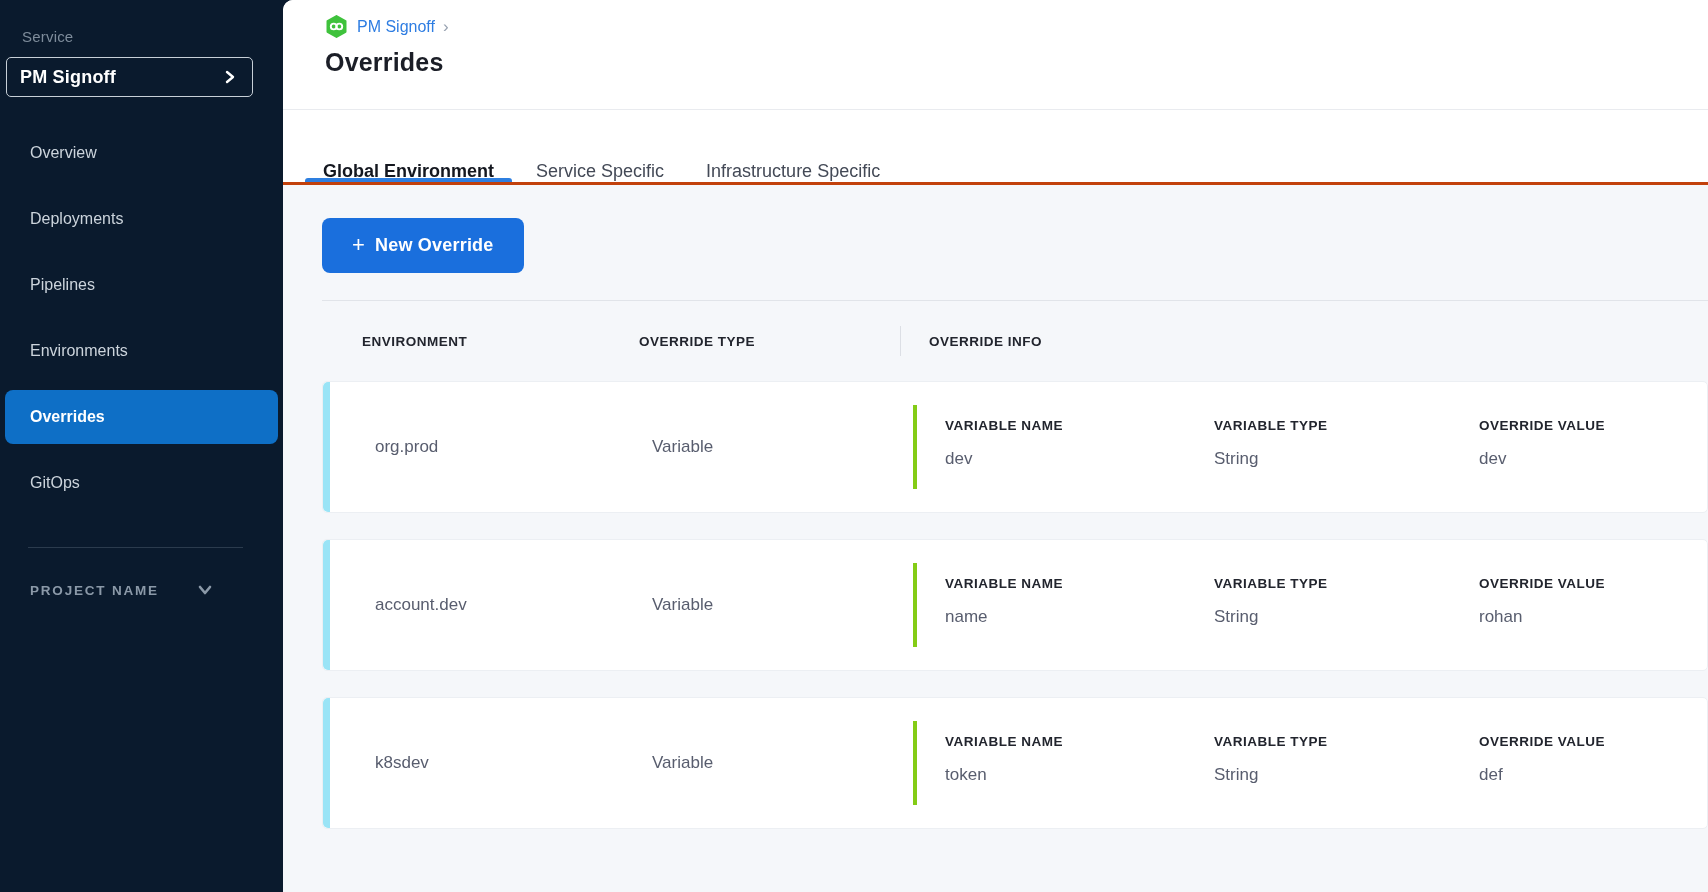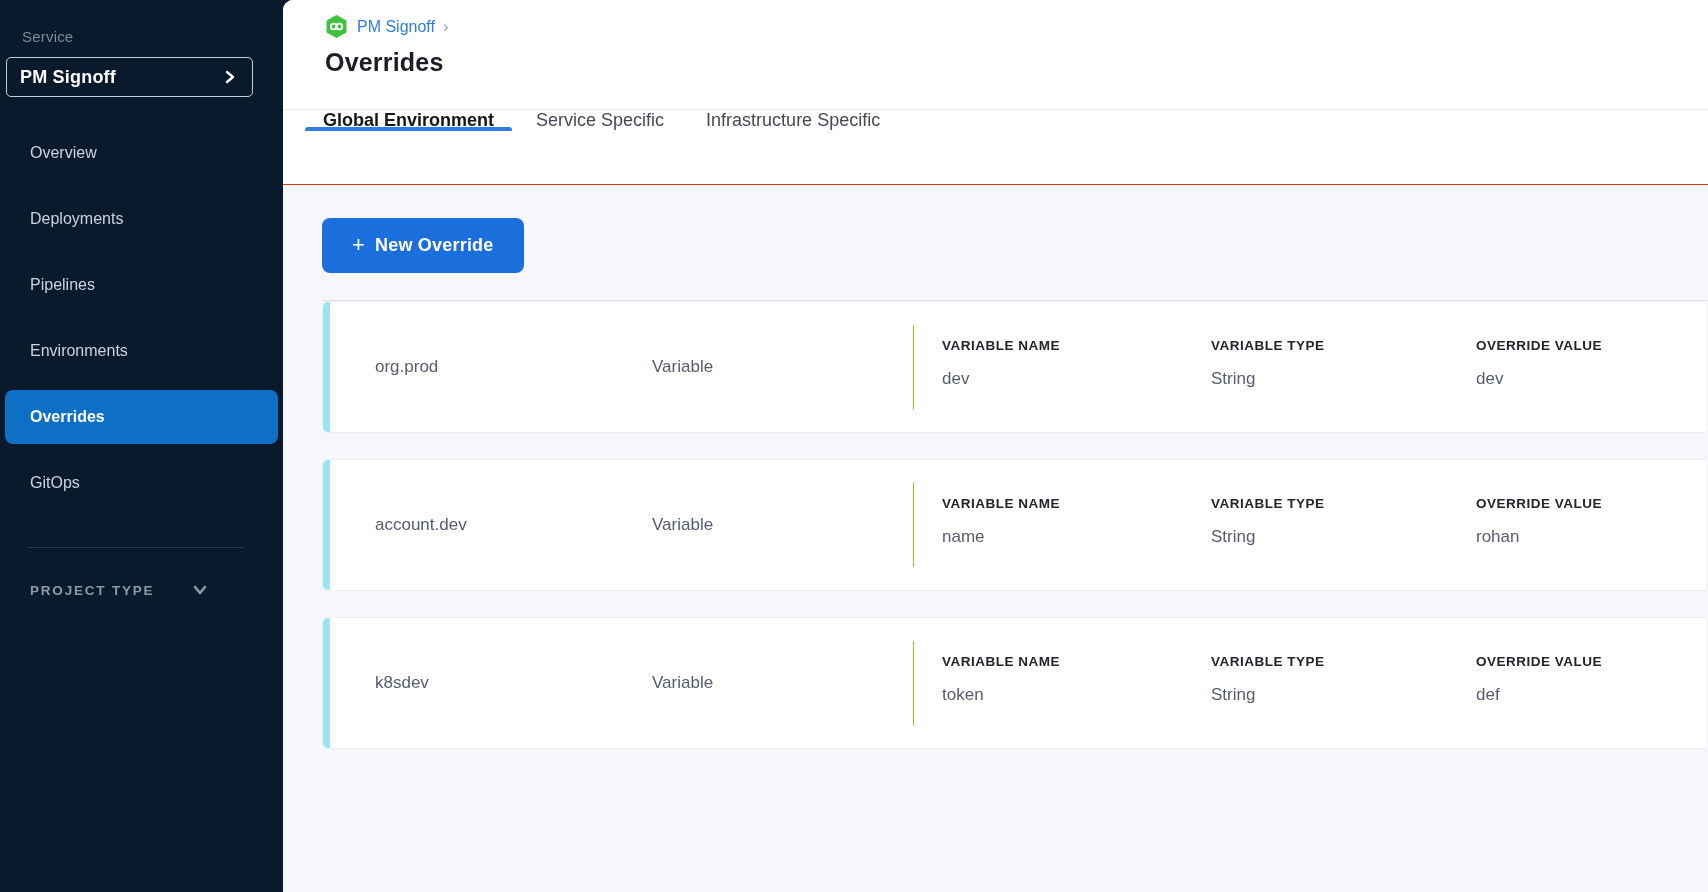--- a/index.html
+++ b/index.html
@@ -90,22 +90,22 @@
   }
   .crumb-sep { margin-left: 8px; color: #97a1b0; font-size: 17px; line-height: 1; }
   .page-title {
     margin: 10px 0 0 0;
     font-size: 25px; font-weight: 700; color: #1b1e27; letter-spacing: .2px;
   }
 
   .tabs {
     height: 75px;
     background: #ffffff;
-    border-bottom: 1px solid #c2410c;
-    display: flex; align-items: flex-start;
+    border-bottom: 3px solid #c2410c;
+    display: flex; align-items: flex-end;
     padding-left: 22px;
   }
   .tab {
     position: relative;
     display: flex; align-items: center;
     padding: 0 18px;
     margin-right: 6px;
     font-size: 18px; color: #434956;
     cursor: pointer; white-space: nowrap;
   }
@@ -169,21 +169,21 @@
   .accent-bar {
     position: absolute; left: 0; top: 0; bottom: 0; width: 7px;
     background: #9ae4f6;
     border-radius: 5px 0 0 5px;
   }
   .cell-text { font-size: 17px; color: #585d6e; }
   .cell-env { width: 277px; margin-left: 12px; }
   .cell-type { width: 261px; }
   .info-section {
     display: flex;
-    border-left: 1px solid #84cc16;
+    border-left: 4px solid #84cc16;
     padding-left: 28px;
     height: 84px;
     align-items: flex-start;
   }
   .info-col { display: flex; flex-direction: column; padding-top: 13px; }
   .info-col .col-label { margin-bottom: 16px; }
   .ic-name { width: 269px; }
   .ic-type { width: 265px; }
   .ic-value { width: 220px; justify-content: space-between; }
 </style>
@@ -219,21 +219,21 @@
       <span>Overrides</span>
     </div>
     <div class="nav-item">
       <span>GitOps</span>
     </div>
   </nav>
 
   <div class="sidebar-divider"></div>
 
   <div class="setup-row">
-    <span class="setup-label">PROJECT TYPE</span>
+    <span class="setup-label">PROJECT NAME</span>
     <svg width="20" height="20" viewBox="0 0 20 20">
         <polyline points="5,7 10,13 15,7" fill="none" stroke="#8b99a8" stroke-width="2.6" stroke-linecap="round" stroke-linejoin="round"></polyline>
       </svg>
   </div>
 </aside>
 
 <main class="main">
 
   <header class="page-header">
     <div class="breadcrumb">
@@ -262,20 +262,27 @@
 
   <div class="content-body">
 
     <button class="new-override-btn">
       <span class="plus">+</span>
       <span>New Override</span>
     </button>
 
     <div class="list-divider"></div>
 
+    <div class="table-header">
+      <div class="col-label th-env">ENVIRONMENT</div>
+      <div class="col-label th-type">OVERRIDE TYPE</div>
+      <div class="th-info-wrap">
+        <span class="col-label">OVERRIDE INFO</span>
+      </div>
+    </div>
 
     
     <div class="override-card">
       <div class="accent-bar"></div>
       <div class="cell-text cell-env">org.prod</div>
       <div class="cell-text cell-type">Variable</div>
       <div class="info-section">
         <div class="info-col ic-name">
           <span class="col-label">VARIABLE NAME</span>
           <span class="cell-text">dev</span>

